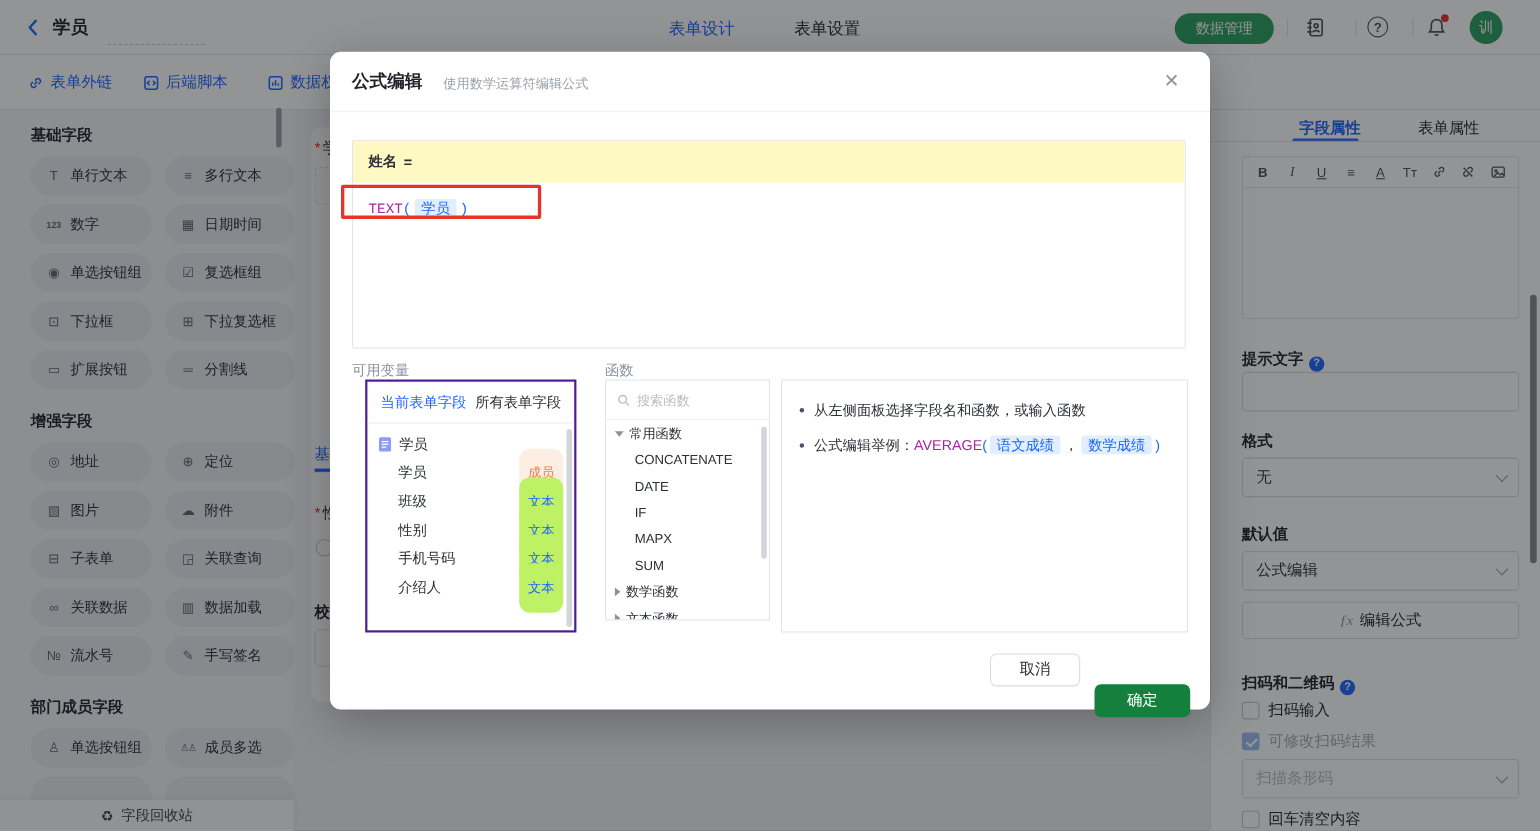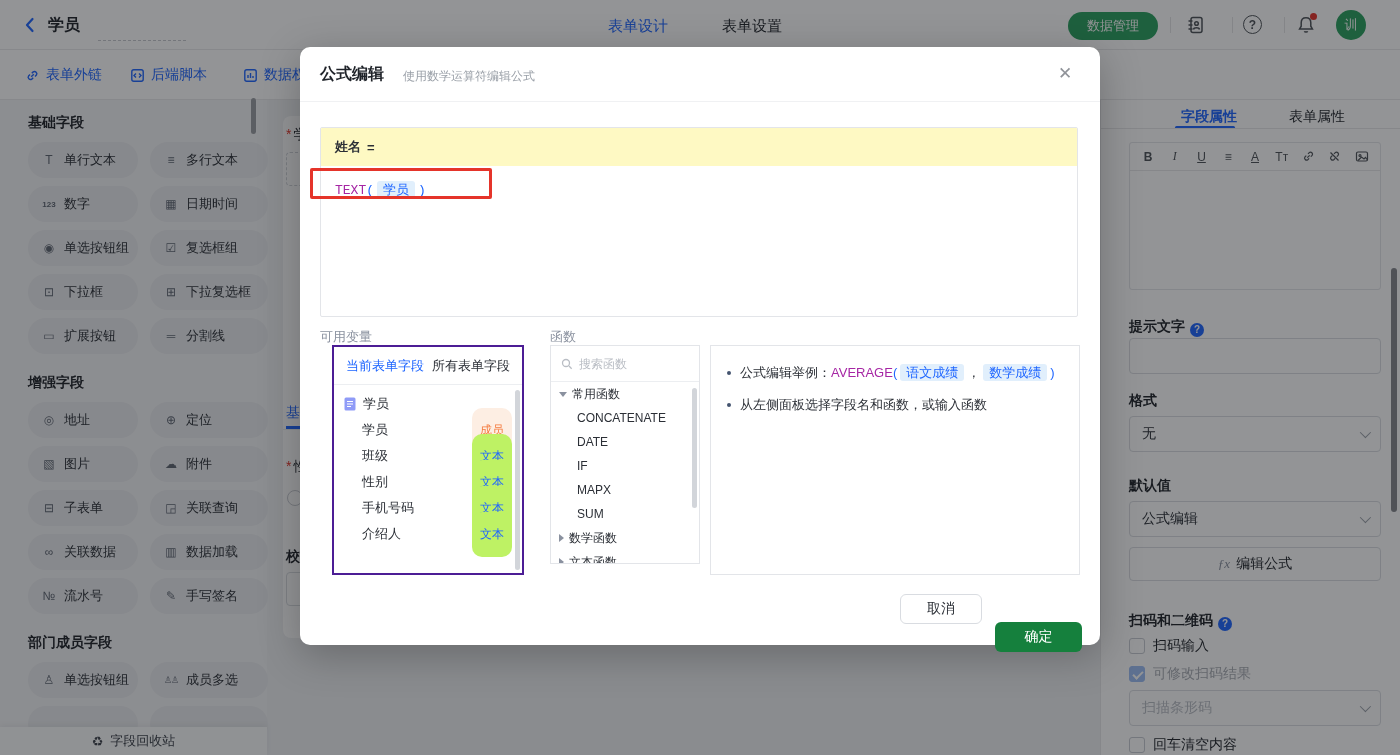--- a/index.html
+++ b/index.html
@@ -463,26 +463,26 @@
         </div>
       <div class="fn-row">
           <span class="car-r"></span>
           <span>文本函数</span>
         </div>
       <div class="fn-scroll"></div>
     </div>
 
     <div class="h-panel">
       <div class="h-line">
+          <span class="dot"></span>
+          <span>从左侧面板选择字段名和函数，或输入函数</span>
+        </div>
+      <div class="h-line">
         <span class="dot"></span>
         <span><span>公式编辑举例：</span><span class="tok-func">AVERAGE</span><span class="tok-paren">(</span><span class="tok-chip">语文成绩</span><span>，</span><span class="tok-chip">数学成绩</span><span class="tok-paren">)</span></span>
       </div>
-      <div class="h-line">
-          <span class="dot"></span>
-          <span>从左侧面板选择字段名和函数，或输入函数</span>
-        </div>
     </div>
 
     <div class="m-btn-cancel">取消</div>
     <div class="m-btn-ok">确定</div>
   </div>
 
 </div>
 
 </body></html>

